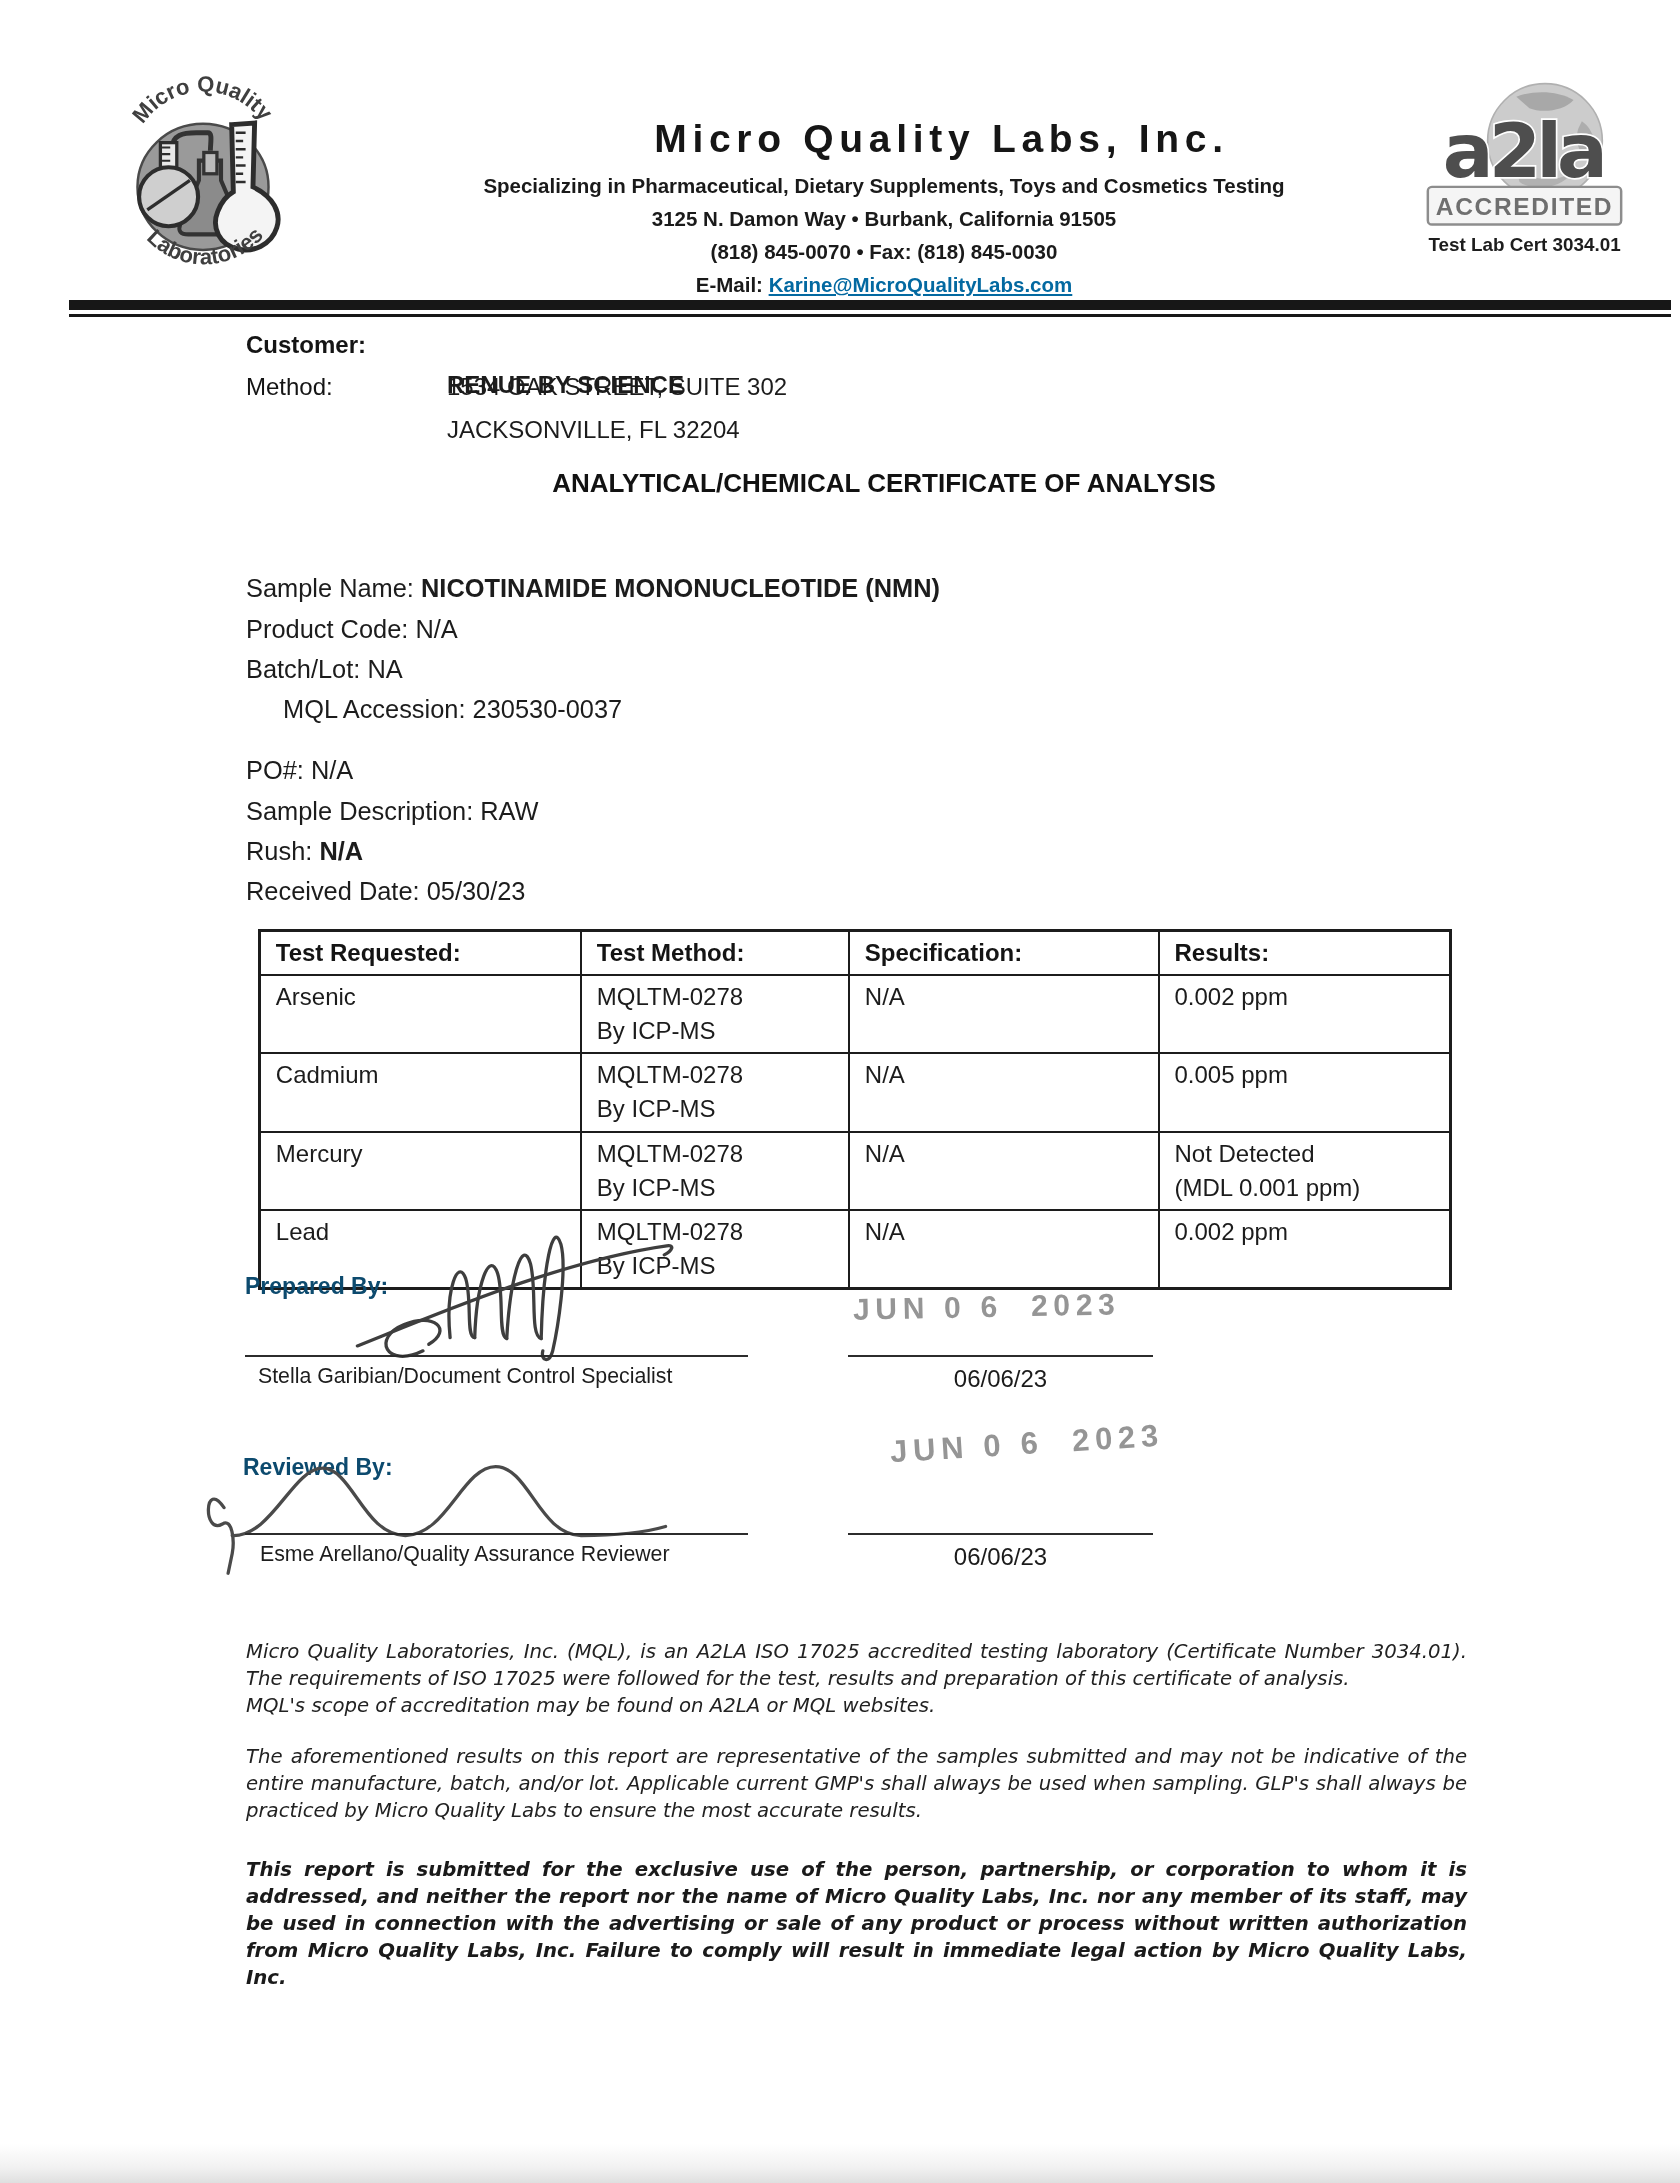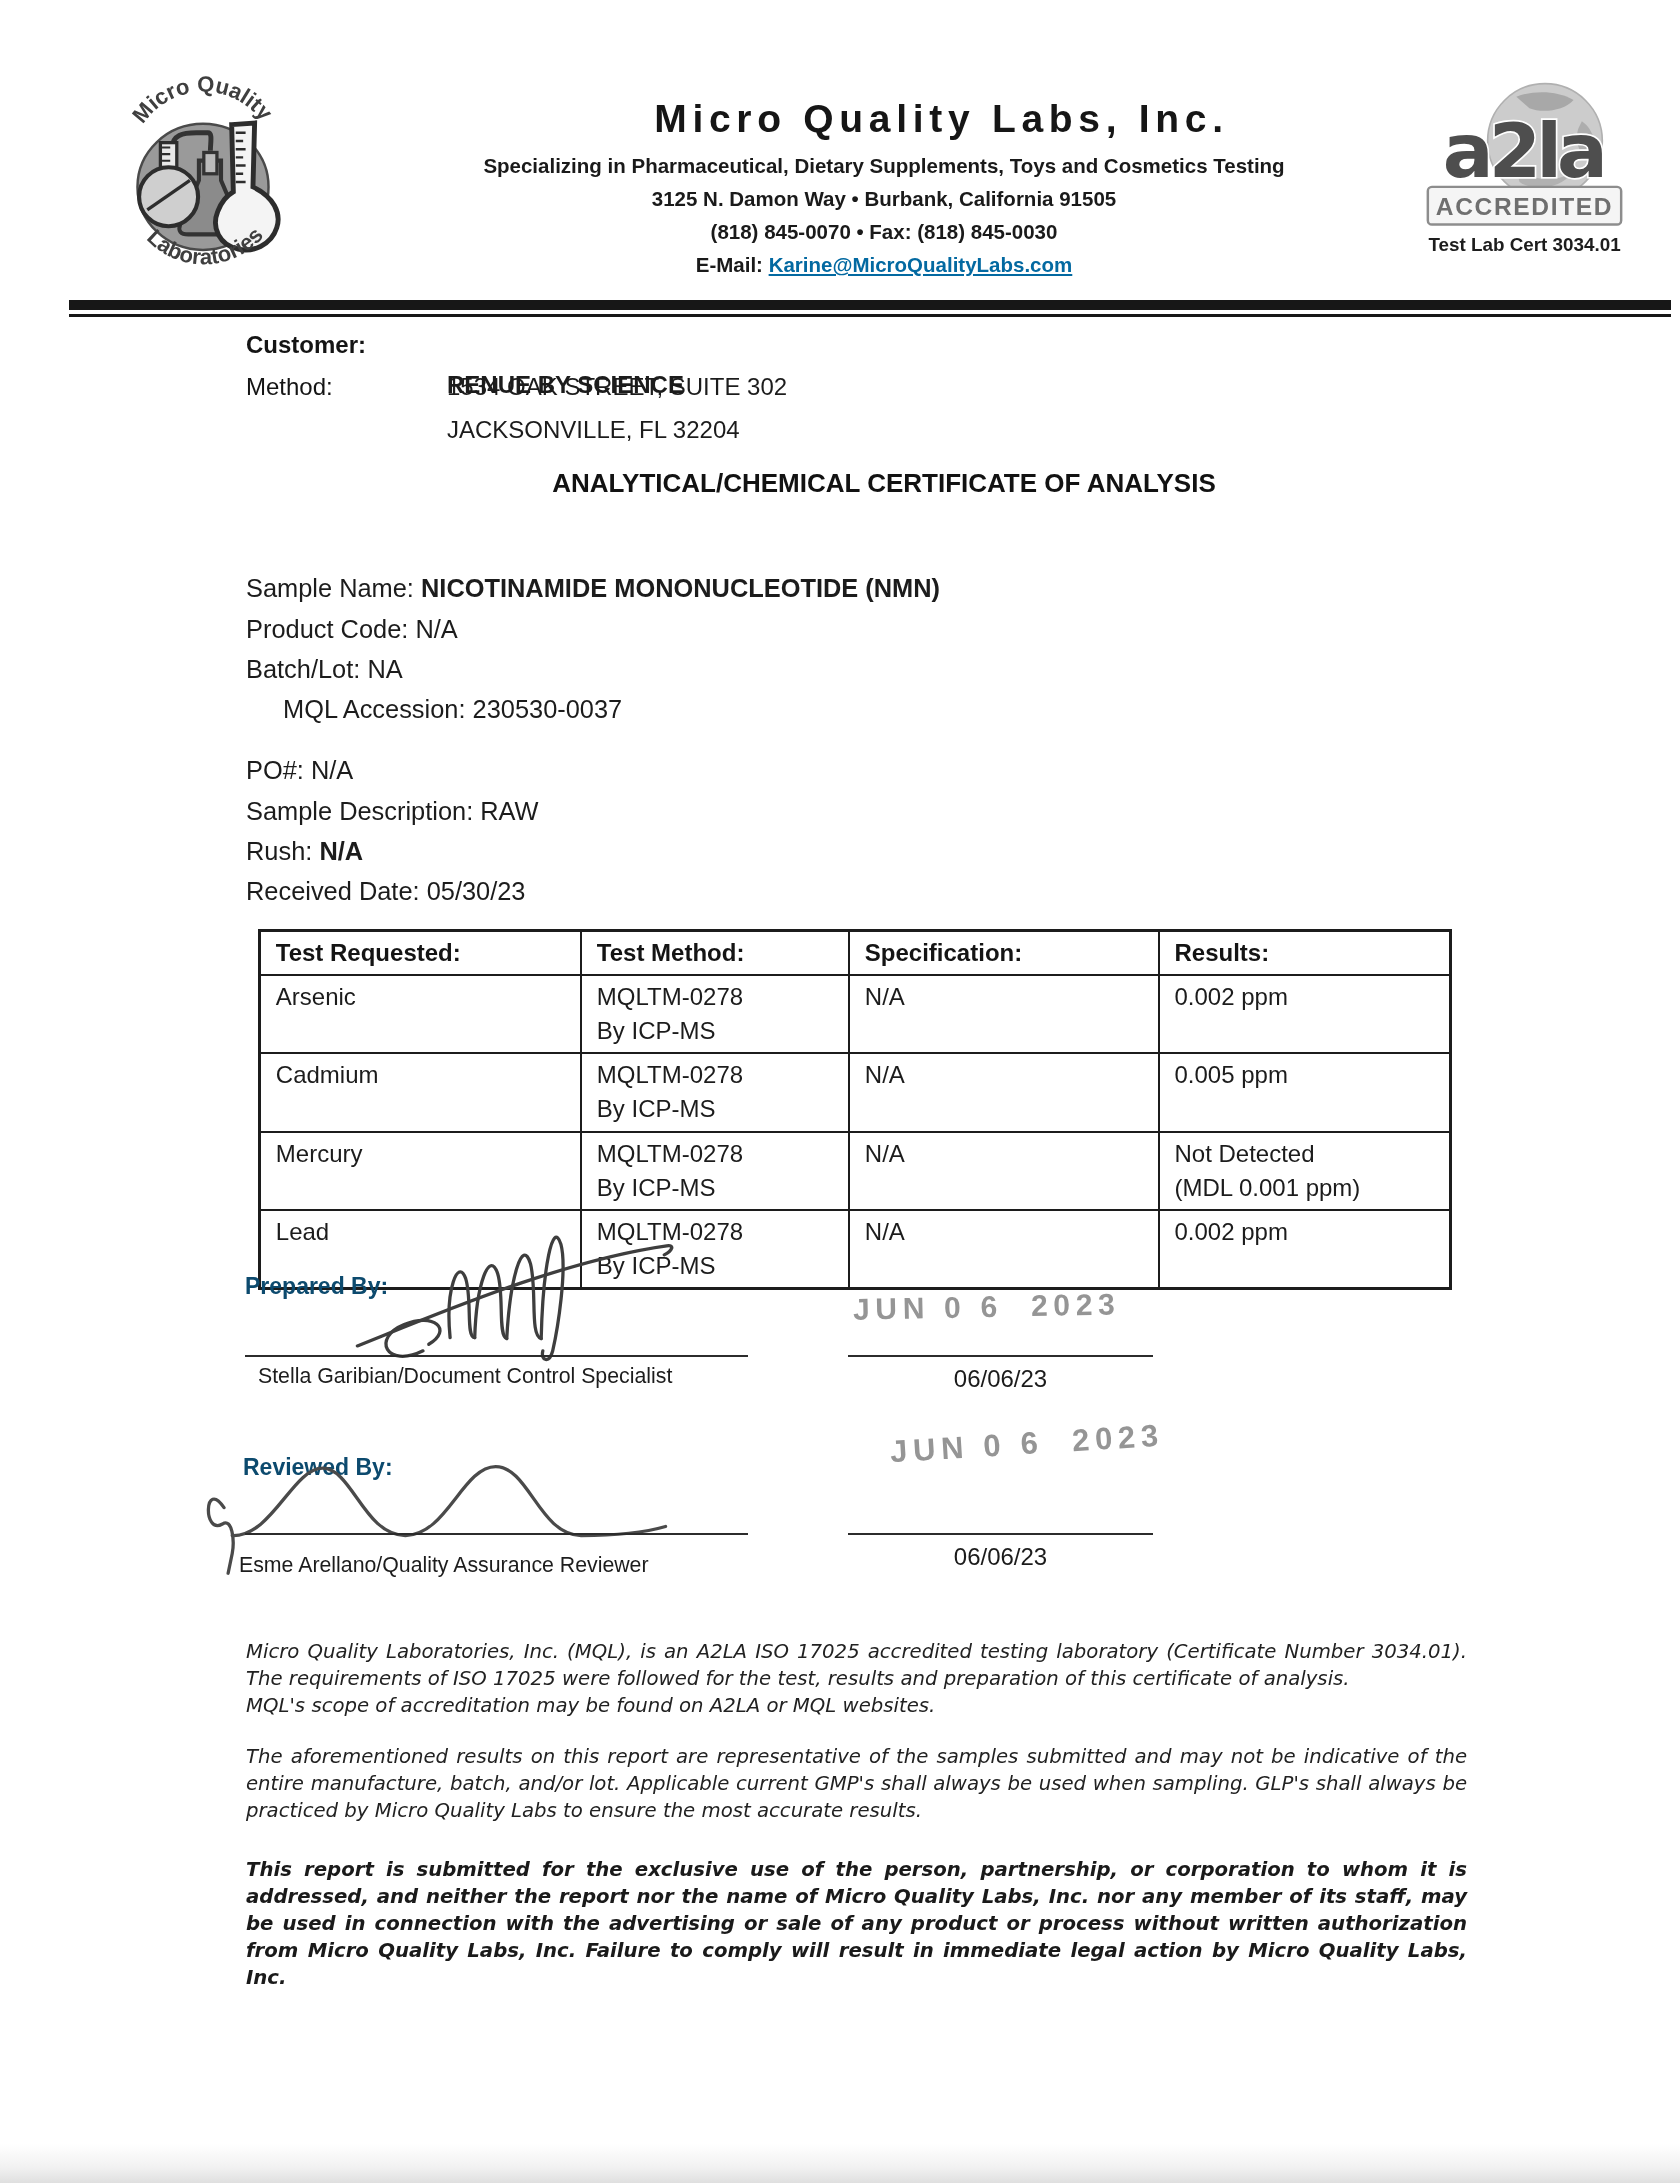--- a/index.html
+++ b/index.html
@@ -11,21 +11,21 @@
     color:#1f1f1f;
     overflow:hidden;
   }
   .abs{position:absolute;}
 
   
   .logo-wrap{left:121px;top:64px;width:164px;height:213px;}
   .hdr-center{left:884px;top:97px;width:1017px;transform:translateX(-50%);text-align:center;}
   .company-name{
     font-size:39px;font-weight:bold;letter-spacing:5.7px;color:#161616;
-    margin-left:115px;white-space:nowrap;
+    margin-left:115px;white-space:nowrap;margin-top:20px;
   }
   .hdr-line{font-size:20.5px;font-weight:bold;color:#1a1a1a;margin-top:9px;white-space:nowrap;}
   .hdr-line.first{margin-top:13px;}
   .email-link{text-decoration:underline;color:#0369a1;}
   .a2la-wrap{left:1418px;top:72px;width:213px;height:197px;}
 
   .hdr-rule{left:69px;top:300px;width:1602px;}
   .hdr-rule .thick{height:9.8px;background:#171717;}
   .hdr-rule .thin{height:3.3px;background:#171717;margin-top:4.1px;}
 
@@ -247,21 +247,21 @@
 
   <div class="abs stamp second" style="left:890px;top:1426px;">JUN 0 6  2023</div>
   <div class="abs sign-label" style="left:243px;top:1454px;">Reviewed By:</div>
   <svg class="abs" style="left:201px;top:1460px;" width="513" height="119" viewBox="0 0 625 145">
     <g fill="none" stroke="#4a4a4a" stroke-width="4" stroke-linecap="round">
       <path d="M 28,58 C 4,22 2,92 26,78 C 38,70 41,98 38,114 L 33,138"></path>
       <path d="M 38,92 C 86,94 112,10 148,10 C 184,10 199,92 249,92 C 299,92 319,8 359,8 C 399,8 413,92 463,92 C 503,92 542,88 566,81"></path>
     </g>
   </svg>
   <div class="abs sig-line" style="left:245px;top:1533px;width:503px;"></div>
-  <div class="abs name-title" style="left:239px;top:1542px;margin-top:11px;">Esme Arellano/Quality Assurance Reviewer</div>
+  <div class="abs name-title" style="left:260px;top:1542px;">Esme Arellano/Quality Assurance Reviewer</div>
   <div class="abs sig-line" style="left:848px;top:1533px;width:305px;"></div>
   <div class="abs date-wrap" style="left:848px;top:1543px;">06/06/23</div>
 
   <div class="abs disc" style="left:246px;top:1638px;">Micro Quality Laboratories, Inc. (MQL), is an A2LA ISO 17025 accredited testing laboratory (Certificate Number 3034.01). The requirements of ISO 17025 were followed for the test, results and preparation of this certificate of analysis.
 MQL's scope of accreditation may be found on A2LA or MQL websites.</div>
   <div class="abs disc" style="left:246px;top:1743px;">The aforementioned results on this report are representative of the samples submitted and may not be indicative of the entire manufacture, batch, and/or lot. Applicable current GMP's shall always be used when sampling.  GLP's shall always be practiced by Micro Quality Labs to ensure the most accurate results.</div>
   <div class="abs disc b" style="left:246px;top:1856px;">This report is submitted for the exclusive use of the person, partnership, or corporation to whom it is addressed, and neither the report nor the name of Micro Quality Labs, Inc. nor any member of its staff, may be used in connection with the advertising or sale of any product or process without written authorization from Micro Quality Labs, Inc. Failure to comply will result in immediate legal action by Micro Quality Labs, Inc.</div>
 
 
   <div class="abs scan-noise"></div>

